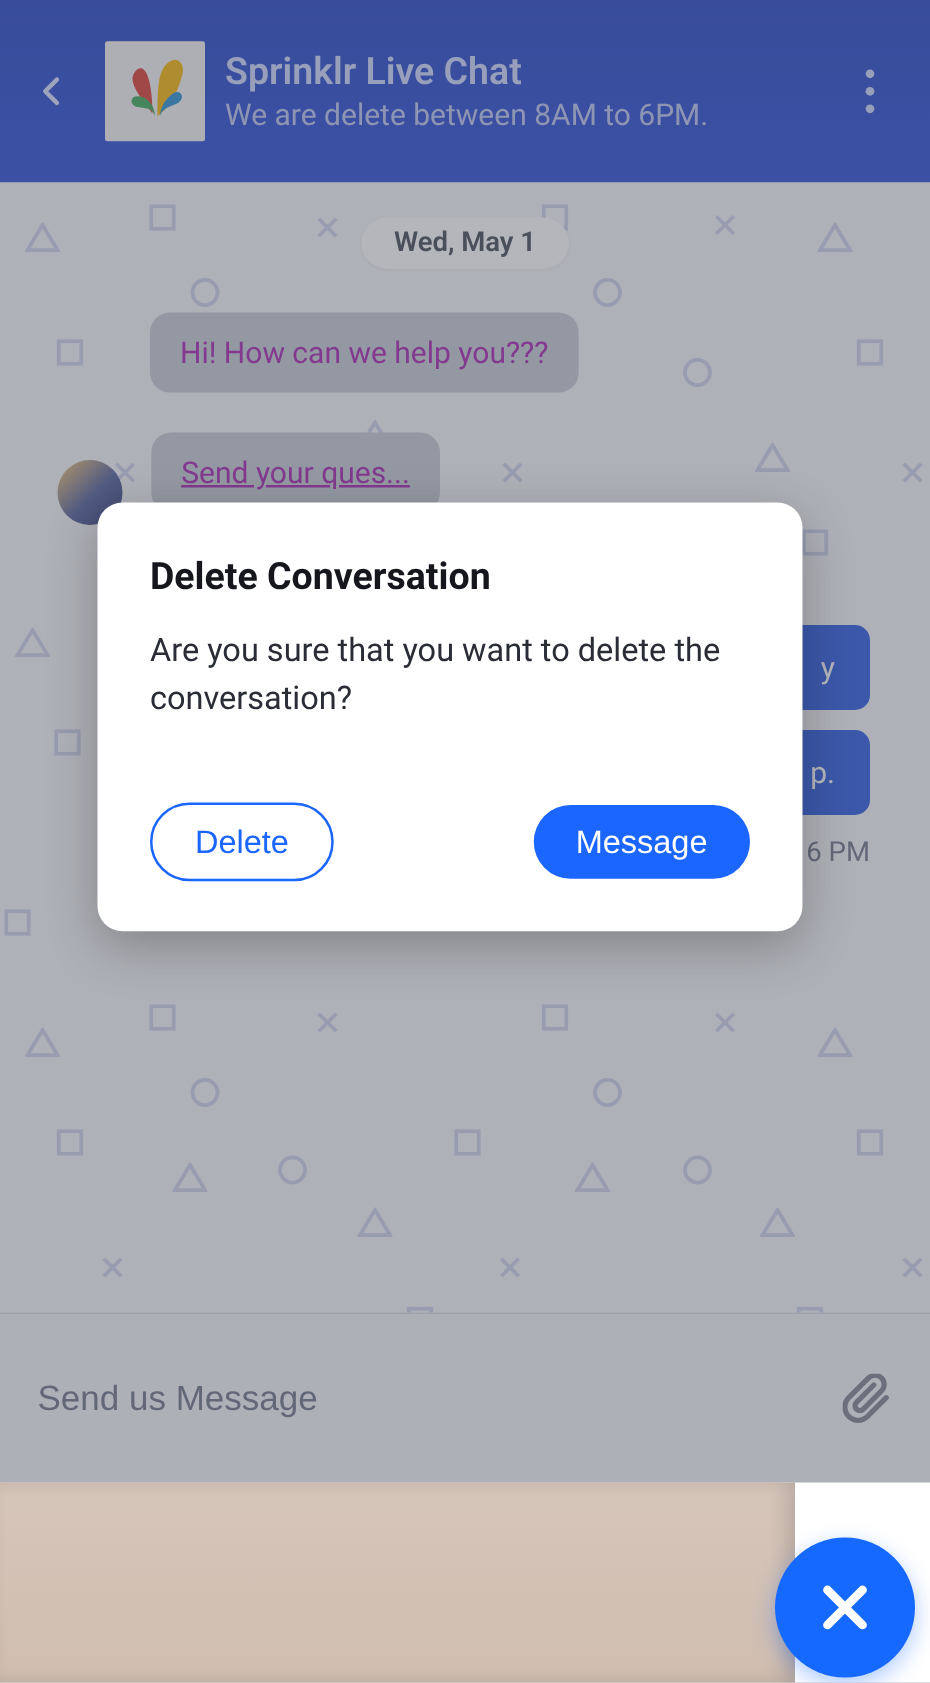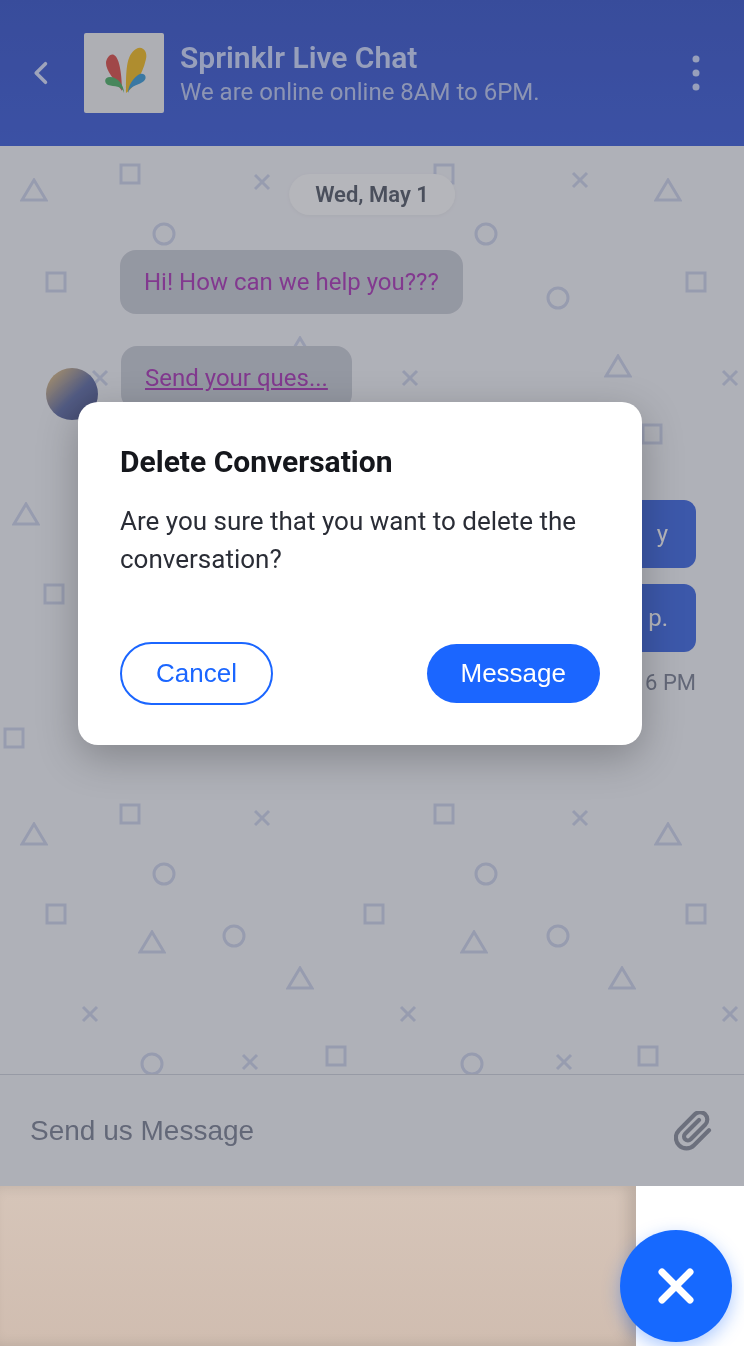--- a/index.html
+++ b/index.html
@@ -114,21 +114,21 @@
     white-space: nowrap;
   }
   .timestamp {
     font-size: 22px;
     color: #6a7186;
     margin-top: 2px;
   }
 
   
   .composer {
-    height: 112px;
+    height: 136px;
     border-top: 1px solid #c9ccd7;
     background: #f3f4f8;
     display: flex;
     align-items: center;
     padding: 0 28px 0 30px;
     gap: 16px;
   }
   .composer-input {
     flex: 1;
     font-size: 28px;
@@ -234,21 +234,21 @@
     <div class="brand-logo">
       <svg viewBox="0 0 64 64">
         <path d="M30 50 C 22 38 14 30 14 22 C 14 18 18 12 22 14 C 28 17 30 36 30 50 Z" fill="#d9362e"></path>
         <path d="M34 52 C 34 30 34 14 44 8 C 50 4 56 10 54 18 C 50 36 40 48 34 52 Z" fill="#f4b400"></path>
         <path d="M32 52 C 30 44 22 46 16 44 C 12 42 12 36 18 36 C 26 36 32 44 32 52 Z" fill="#37a853"></path>
         <path d="M36 52 C 38 44 48 44 52 40 C 56 36 52 30 46 34 C 38 40 36 48 36 52 Z" fill="#1f8fd4"></path>
       </svg>
     </div>
     <div class="header-text">
       <div class="header-title">Sprinklr Live Chat</div>
-      <div class="header-sub">We are online online 8AM to 6PM.</div>
+      <div class="header-sub">We are delete between 8AM to 6PM.</div>
     </div>
     <div class="more-btn">
       <svg viewBox="0 0 8 36">
         <circle cx="4" cy="4" r="3.5"></circle>
           <circle cx="4" cy="18" r="3.5"></circle>
           <circle cx="4" cy="32" r="3.5"></circle>
       </svg>
     </div>
   </div>
 
@@ -431,21 +431,21 @@
 </div>
 
 <div class="bottom-strip"></div>
 <div class="bottom-strip-white"></div>
 
 <div class="overlay"></div>
 <div class="modal">
   <div class="modal-title">Delete Conversation</div>
   <div class="modal-body">Are you sure that you want to delete the conversation?</div>
   <div class="modal-actions">
-    <button class="btn btn-cancel">Cancel</button>
+    <button class="btn btn-cancel">Delete</button>
     <button class="btn btn-delete">Message</button>
   </div>
 </div>
 
 <div class="fab">
   <svg viewBox="0 0 24 24">
     <line x1="4" y1="4" x2="20" y2="20"></line>
       <line x1="20" y1="4" x2="4" y2="20"></line>
   </svg>
 </div>

